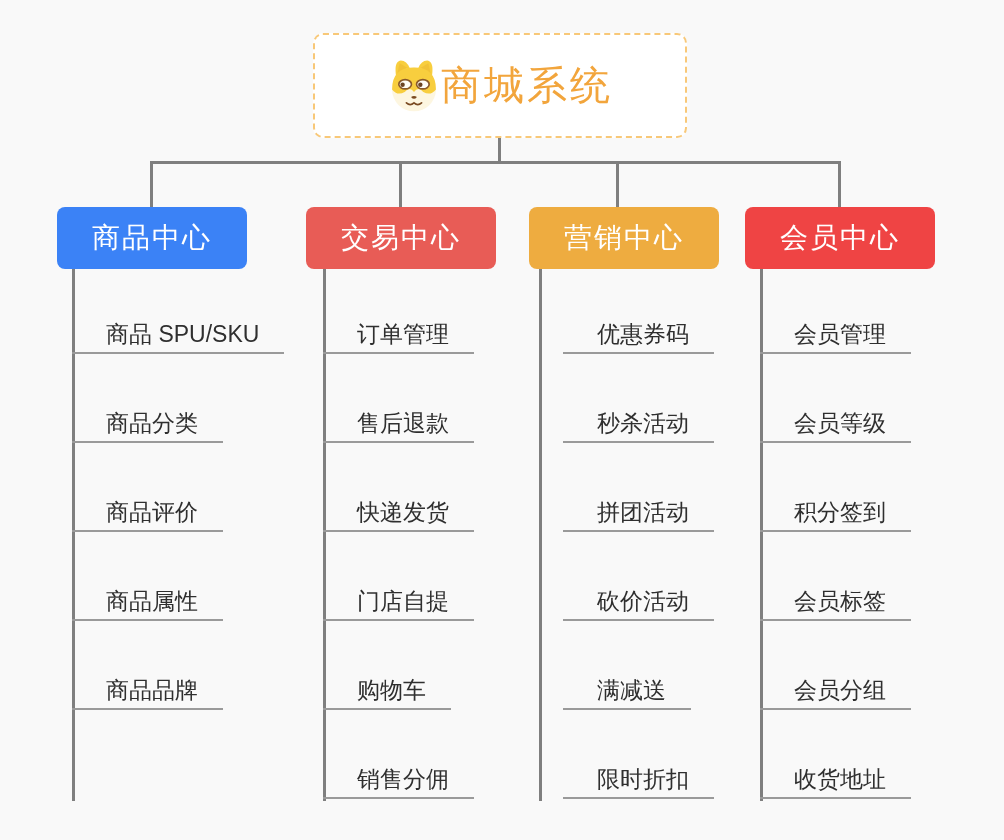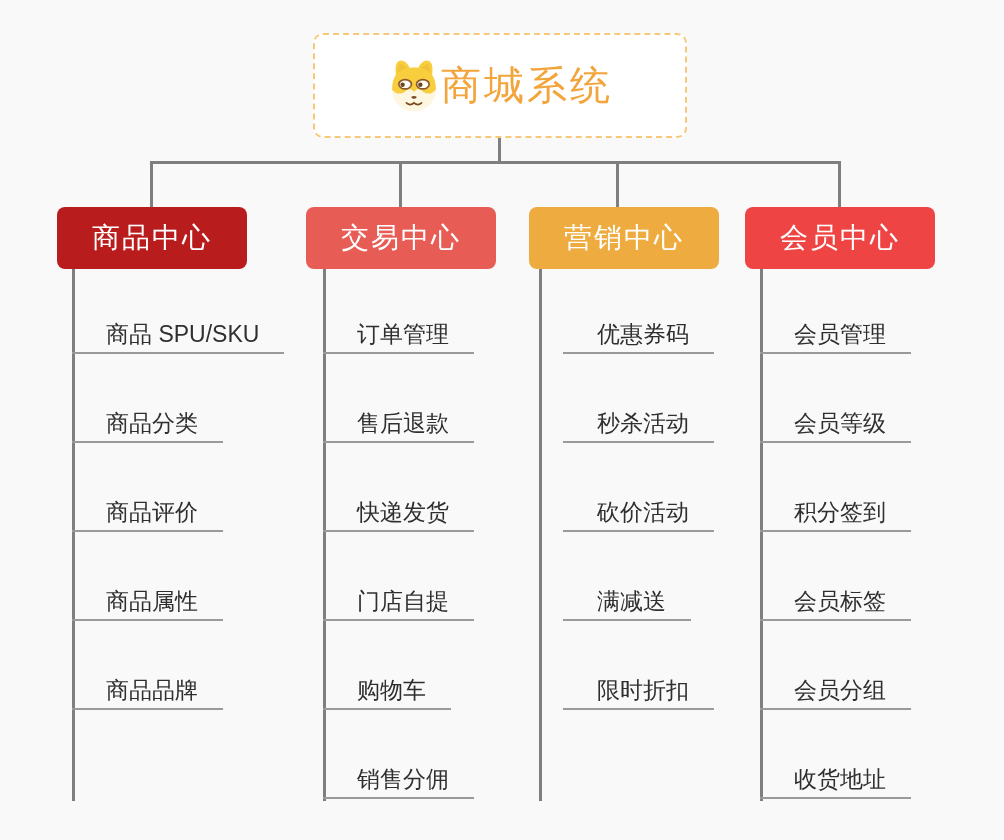--- a/index.html
+++ b/index.html
@@ -46,21 +46,21 @@
   
   .hdr{
     position:absolute;top:207px;width:190px;height:62px;
     border-radius:8px;
     display:flex;align-items:center;justify-content:center;
     font-size:28px;color:#ffffff;
     letter-spacing:2px;
     white-space:nowrap;
     cursor:default;
   }
-  .hdr.h0{left:57px;background:#b91c1c;}
+  .hdr.h0{left:57px;background:#3b82f6;}
   .hdr.h1{left:306px;background:#e85c56;}
   .hdr.h2{left:529px;background:#eeac40;}
   .hdr.h3{left:745px;background:#ef4444;}
   
   .col{
     position:absolute;top:304px;
     display:flex;flex-direction:column;align-items:flex-start;
   }
   .col.c0{left:72px;text-align:center;}
   .col.c1{left:323px;justify-content:flex-end;}
@@ -133,20 +133,21 @@
     <div class="item">售后退款</div>
     <div class="item">快递发货</div>
     <div class="item">门店自提</div>
     <div class="item">购物车</div>
     <div class="item">销售分佣</div>
   </div>
 
   <div class="col c2">
     <div class="item">优惠券码</div>
     <div class="item">秒杀活动</div>
+    <div class="item">拼团活动</div>
     <div class="item">砍价活动</div>
     <div class="item">满减送</div>
     <div class="item">限时折扣</div>
   </div>
 
   <div class="col c3">
     <div class="item">会员管理</div>
     <div class="item">会员等级</div>
     <div class="item">积分签到</div>
     <div class="item">会员标签</div>

